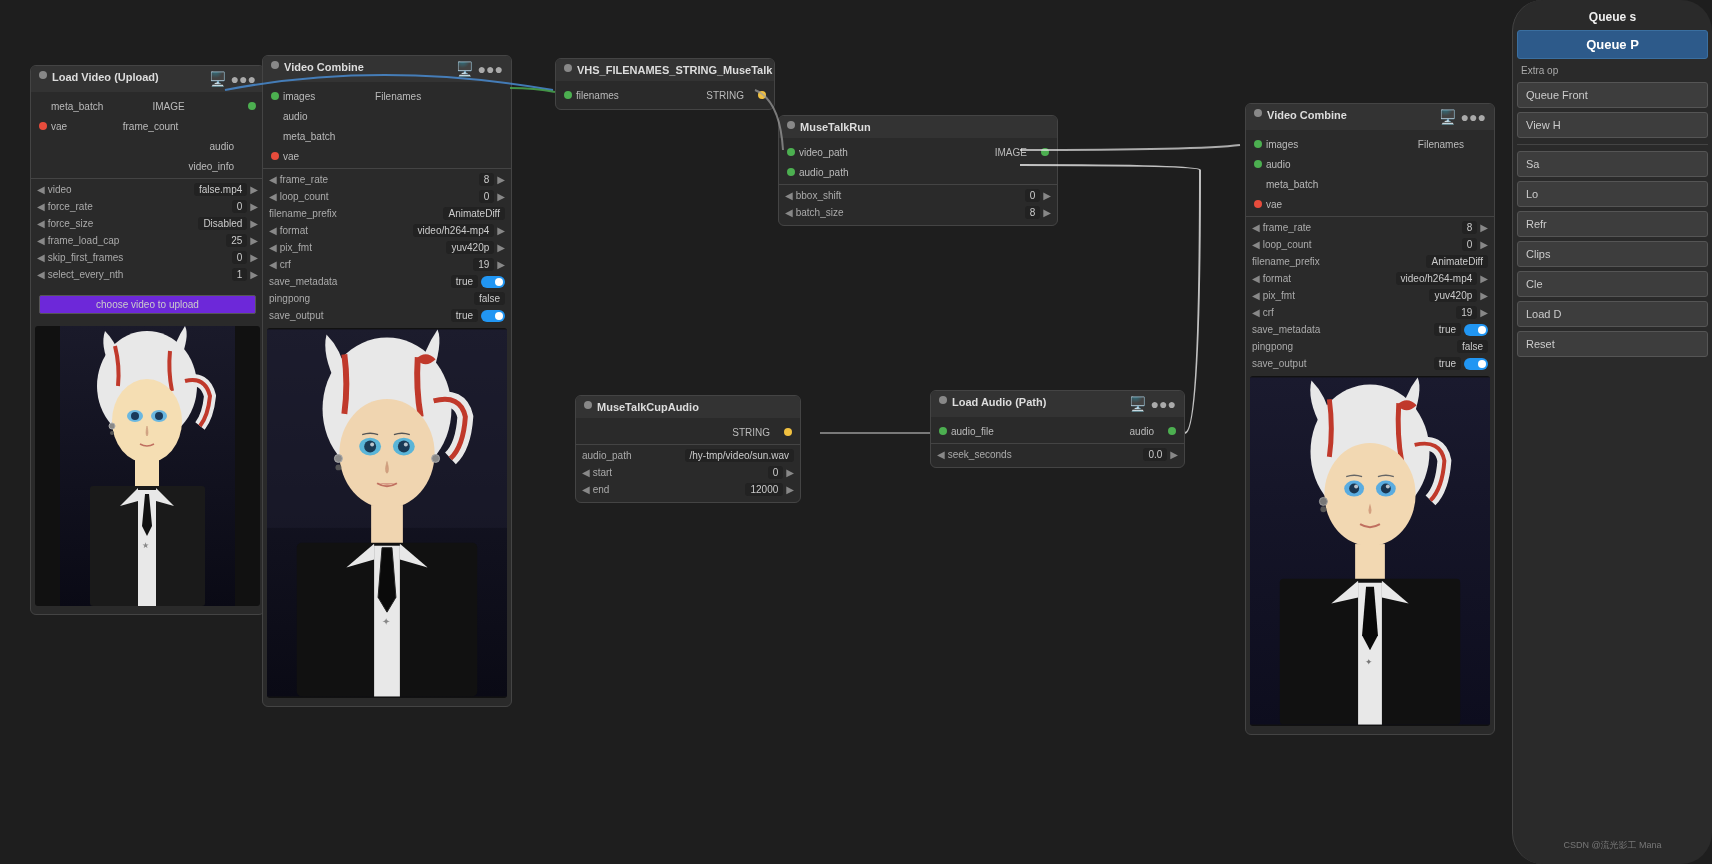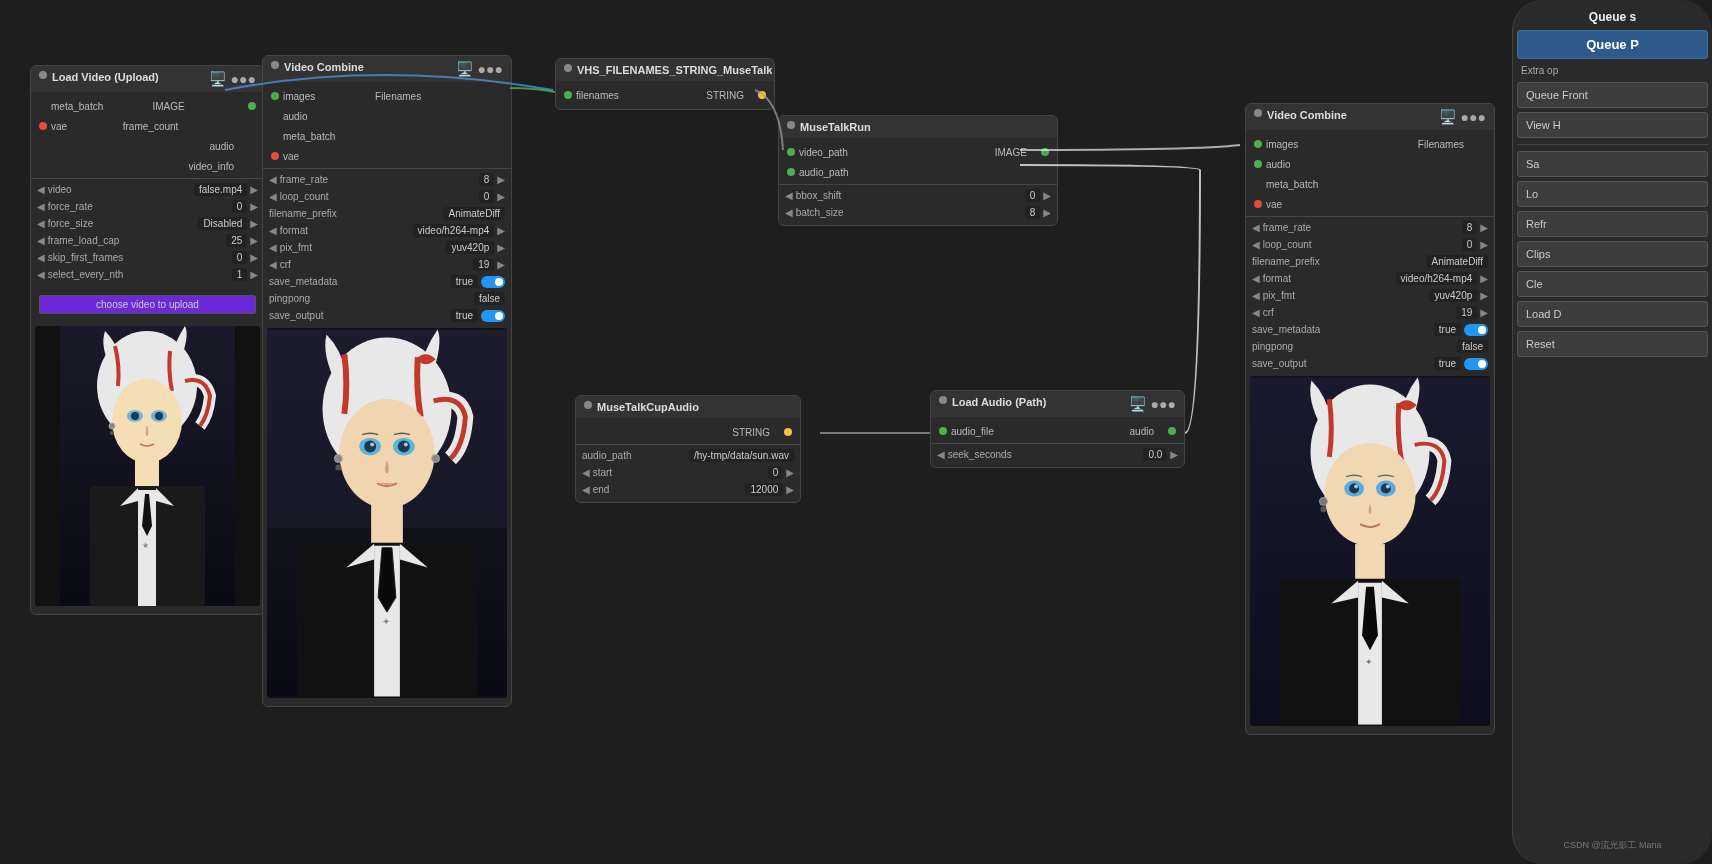--- a/index.html
+++ b/index.html
@@ -552,21 +552,21 @@
     </div>
     <div class="node-body">
       <div class="node-row">
         <span style="flex:1"></span>
         <span class="port-value">STRING</span>
         <div class="port-dot yellow right"></div>
       </div>
       <hr class="divider">
       <div class="field-row">
         <span class="field-name">audio_path</span>
-        <span class="field-value">/hy-tmp/data/sun.wav</span>
+        <span class="field-value">/hy-tmp/video/sun.wav</span>
       </div>
       <div class="field-row">
         <span class="field-arrow">◀</span>
         <span class="field-name">start</span>
         <span class="field-value">0</span>
         <span class="field-arrow">▶</span>
       </div>
       <div class="field-row">
         <span class="field-arrow">◀</span>
         <span class="field-name">end</span>

